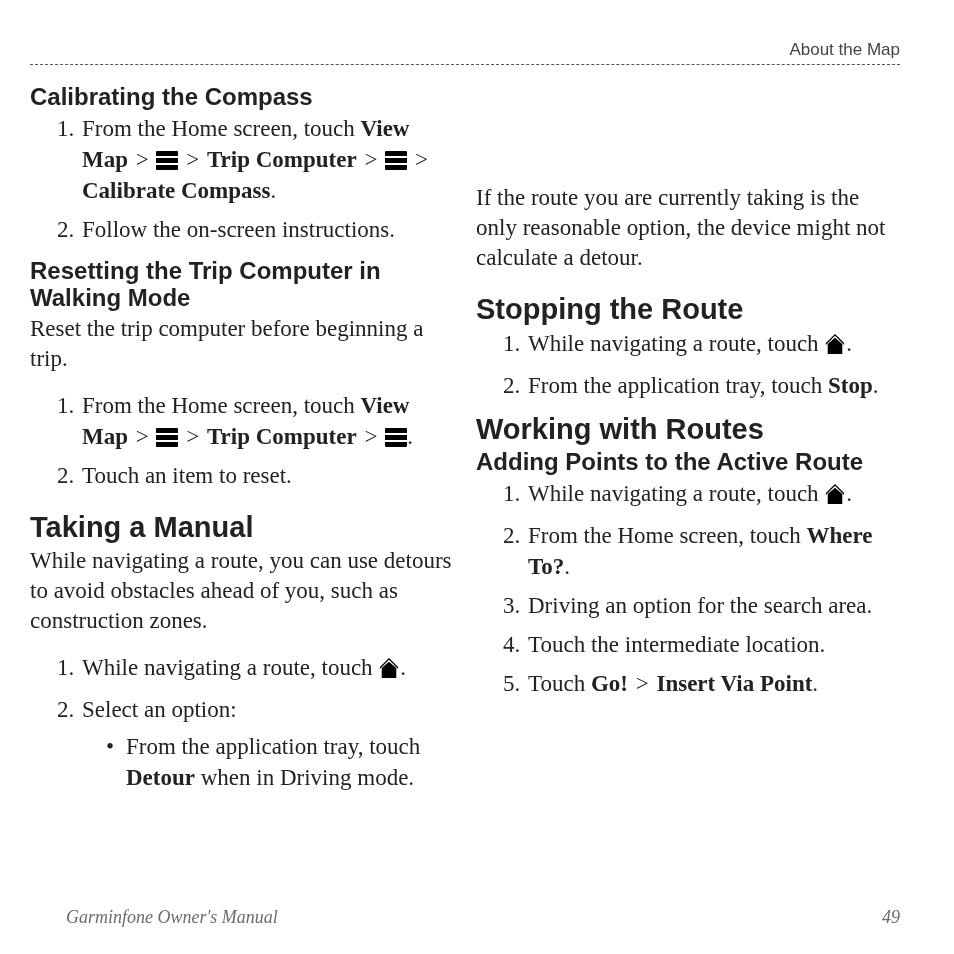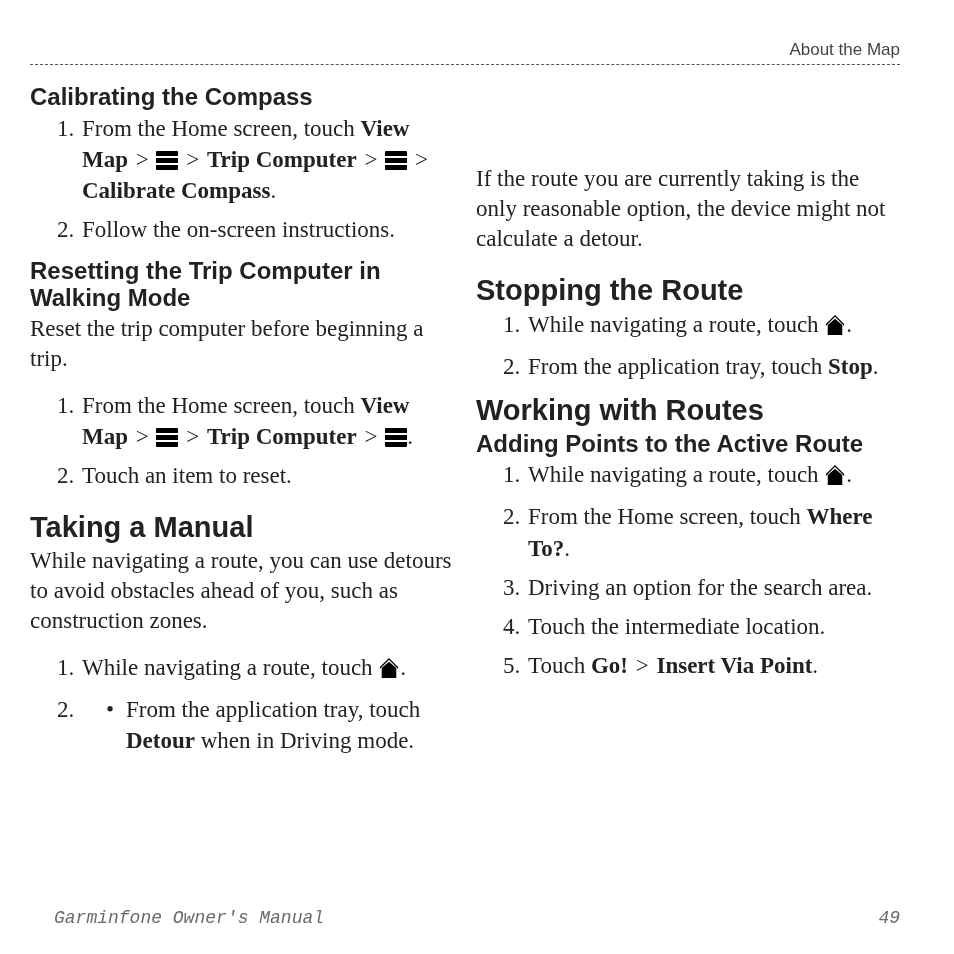--- a/index.html
+++ b/index.html
@@ -88,25 +88,25 @@
     background:
       linear-gradient(#000,#000) 0 0/100% 5px no-repeat,
       linear-gradient(#000,#000) 0 7px/100% 5px no-repeat,
       linear-gradient(#000,#000) 0 14px/100% 5px no-repeat;
     border-radius: 1px;
   }
   .icon-home svg { width: 22px; height: 20px; display: inline-block; }
   .footer {
     position: absolute;
     bottom: 26px;
-    left: 54px;
+    left: 66px;
     right: 54px;
     display: flex;
     justify-content: space-between;
-    font-family: Liberation Mono, monospace;
+    font-family: Liberation Serif, serif;
     font-style: italic;
     color: #6b6b6b;
     font-size: 18px;
   }
 </style>
 </head>
 <body>
 
 <div class="page">
 
@@ -135,20 +135,21 @@
 
       <div class="h-main">Taking a Manual</div>
       <div class="body-text">While navigating a route, you can use detours to avoid obstacles ahead of you, such as construction zones.</div>
       <ol class="steps" style="margin-top:16px">
         <li>
           <span>While navigating a route, touch </span><span class="icon-home"><svg viewBox="0 0 24 22">
                 <path d="M2 12 L12 2 L22 12 L22 10 L12 0 L2 10 Z M4 11 L12 4 L20 11 L20 22 L4 22 Z" fill="#000"></path>
               </svg></span><span>.</span>
         </li>
         <li>
+          <span>Select an option:</span>
           <ul class="sub">
             <li>
               <span>From the application tray, touch </span><span class="tb">Detour</span><span> when in Driving mode.</span>
             </li>
           </ul>
         </li>
       </ol>
 
     </div>
 

